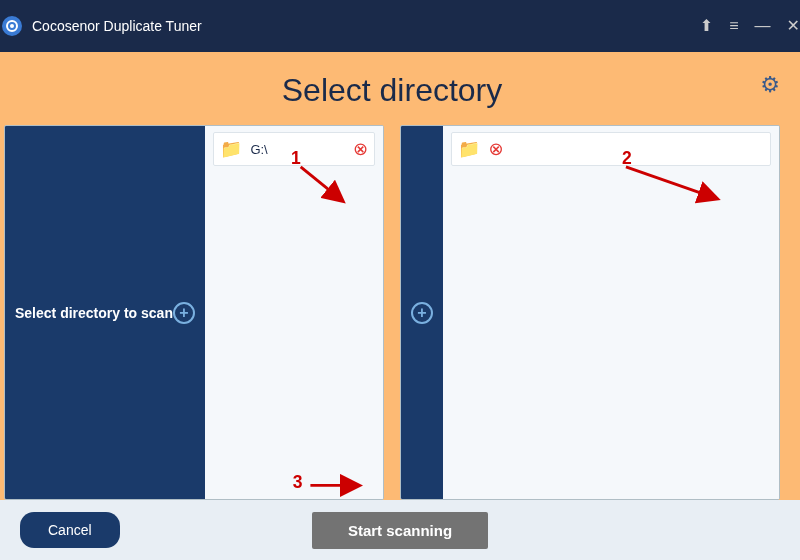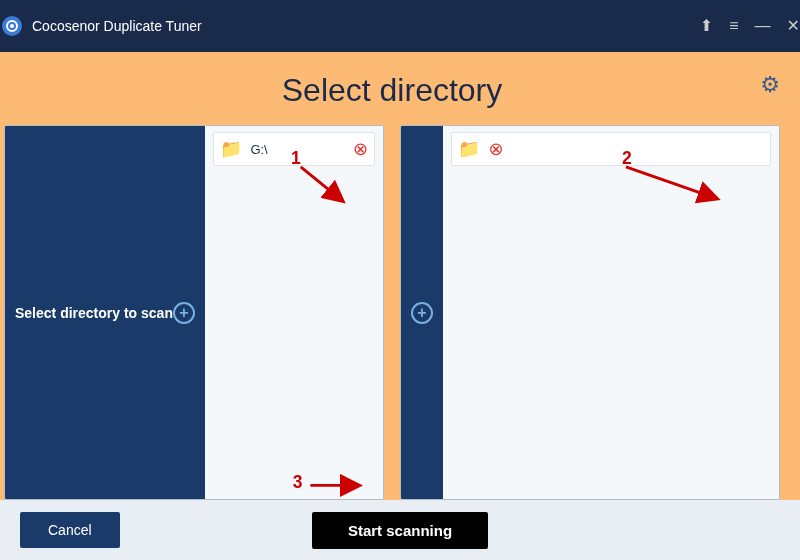--- a/index.html
+++ b/index.html
@@ -176,25 +176,25 @@
 
     .cancel-btn {
       position: absolute;
       left: 20px;
       background: #1a3a6a;
       color: #ffffff;
       border: none;
       padding: 10px 28px;
       font-size: 14px;
       cursor: pointer;
-      border-radius: 2px;
+      border-radius: 14px;
     }
 
     .start-btn {
-      background: #000000;
+      background: #737373;
       color: #ffffff;
       border: none;
       padding: 10px 36px;
       font-size: 15px;
       font-weight: 600;
       cursor: pointer;
       border-radius: 2px;
     }
 
     

